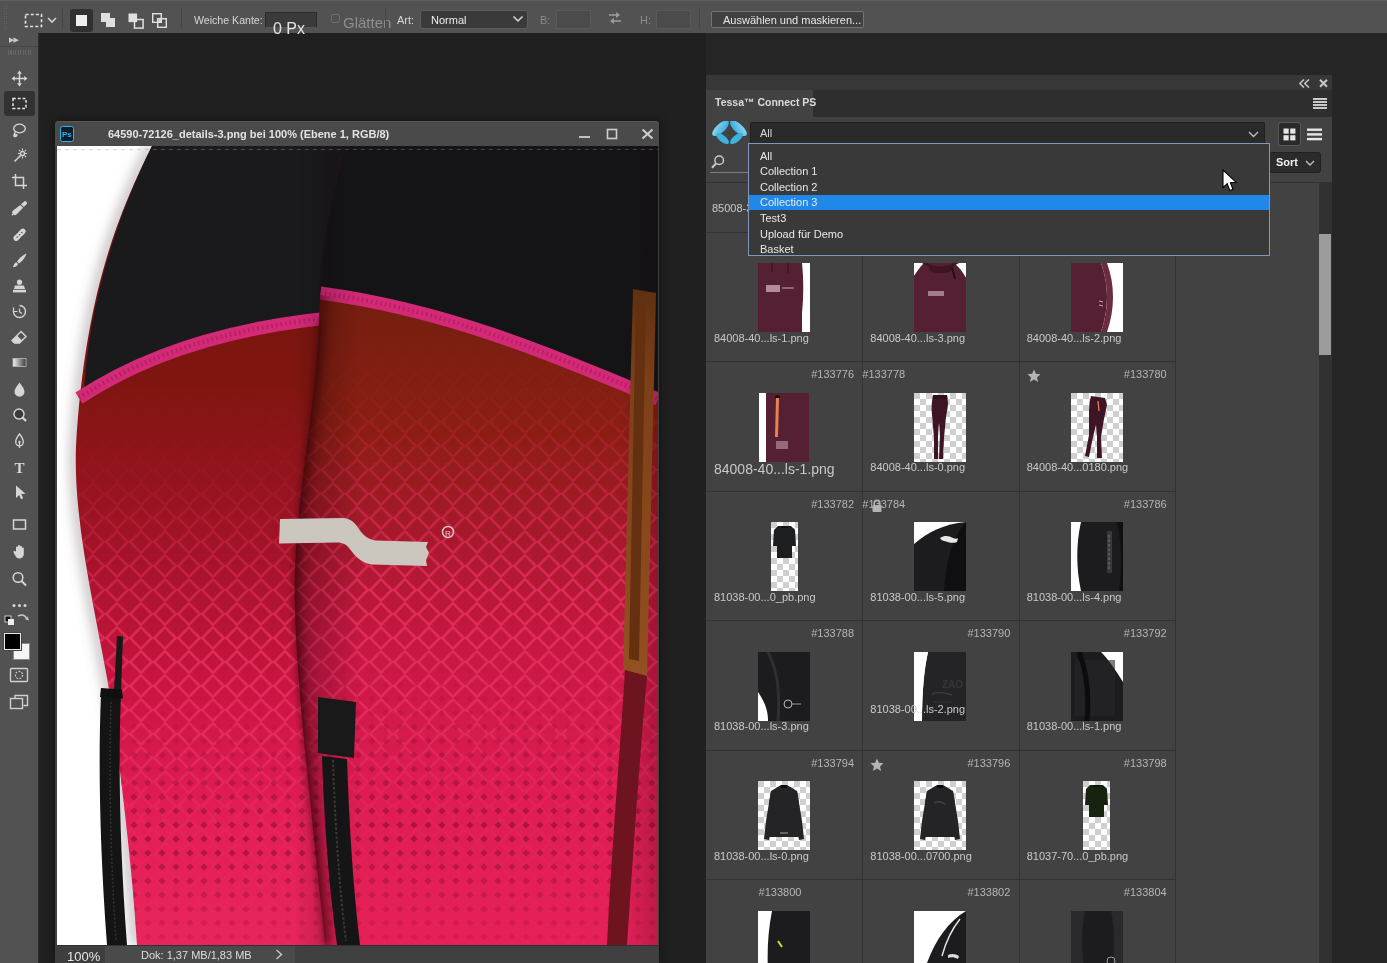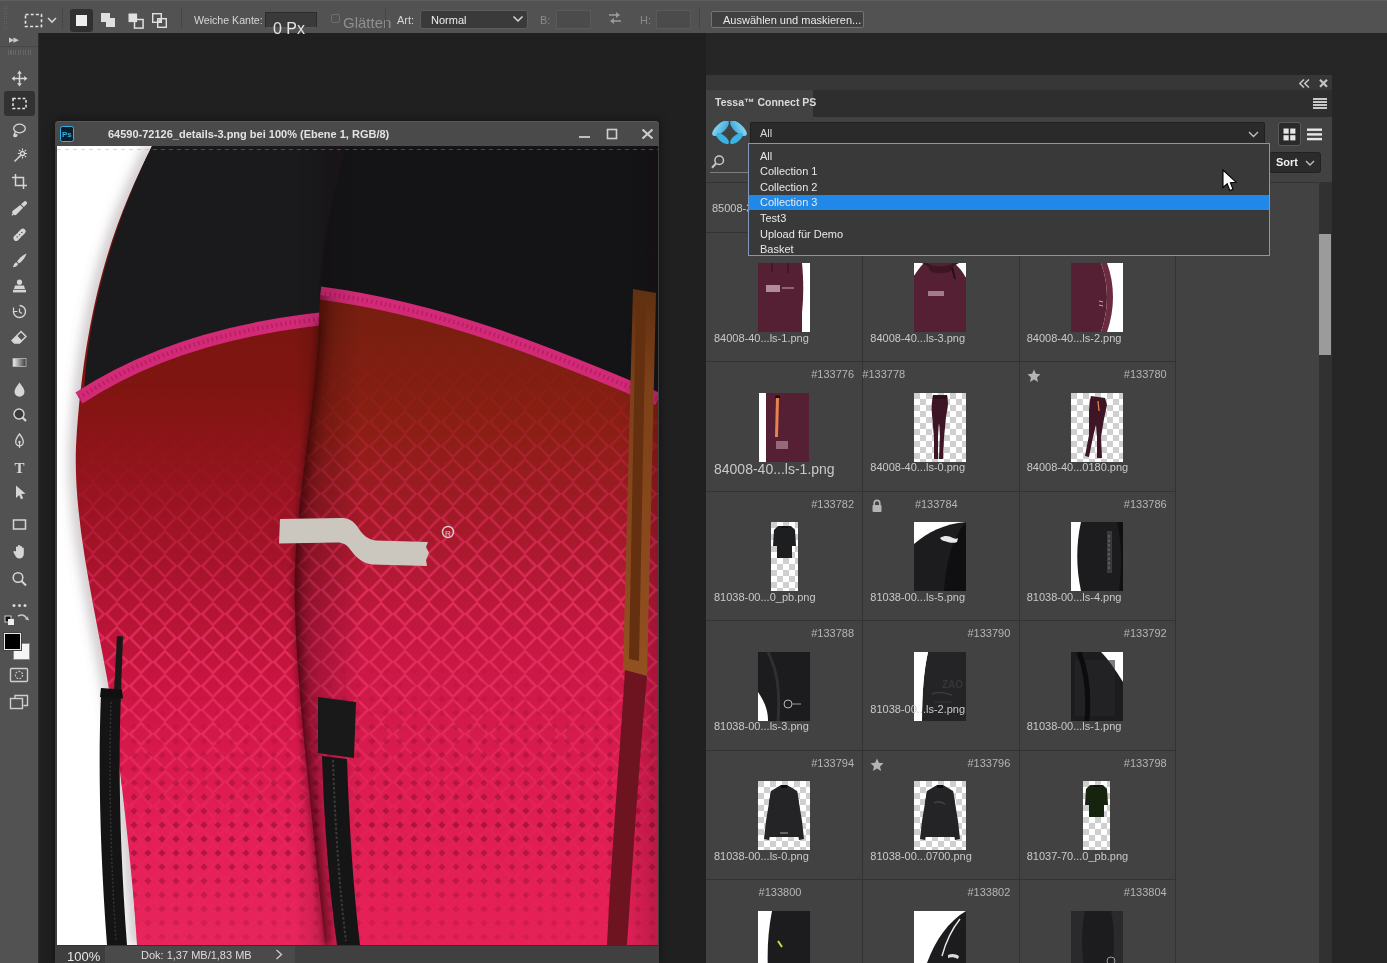--- a/index.html
+++ b/index.html
@@ -520,21 +520,21 @@
               <rect width="6" height="6" fill="#cfcfcf"></rect>
               <rect x="6" y="6" width="6" height="6" fill="#cfcfcf"></rect>
             </pattern>
           </defs>
           <rect width="27" height="69" fill="url(#ck)"></rect>
           <path d="M7 4 L20 4 L24 8 L25 24 L21 24 L21 36 L6 36 L6 24 L2 24 L3 8 Z" fill="#1d1e20"></path>
           <path d="M10 4 h7 v2 h-7z" fill="#000" opacity="0.4"></path>
         </svg>
       </div>
       <div class="txt" style="left:8.0px;top:515.5px;font-size:11px;color:#c9c9c9;">81038-00...0_pb.png</div>
-      <div class="txt" style="left:156.3px;top:422.5px;width:148px;text-align:center;font-size:11px;color:#b5b5b5;">#133784</div>
+      <div class="txt" style="left:156.3px;top:422.5px;width:148px;text-align:left;font-size:11px;color:#b5b5b5;">#133784</div>
       <div class="abs" style="left:165.3px;top:423.5px;width:12px;height:14px;">
         <svg width="12" height="14" viewBox="0 0 12 14" style="position:absolute;left:0;top:0;">
           <path d="M3.2 6 V4.2 a2.8 2.8 0 0 1 5.6 0 V6" fill="none" stroke="#b4b4b4" stroke-width="1.6"></path>
           <rect x="1.5" y="6" width="9" height="7" rx="1" fill="#b4b4b4"></rect>
         </svg>
       </div>
       <div class="abs" style="left:208.3px;top:447.0px;width:52px;height:69px;overflow:hidden;">
         <svg width="52" height="69" viewBox="0 0 52 69" style="position:absolute;left:0;top:0;">
           <rect width="52" height="69" fill="#ffffff"></rect>
           <path d="M0 22 C14 10 30 2 52 0 L52 69 L0 69 Z" fill="#1c1c1e"></path>

